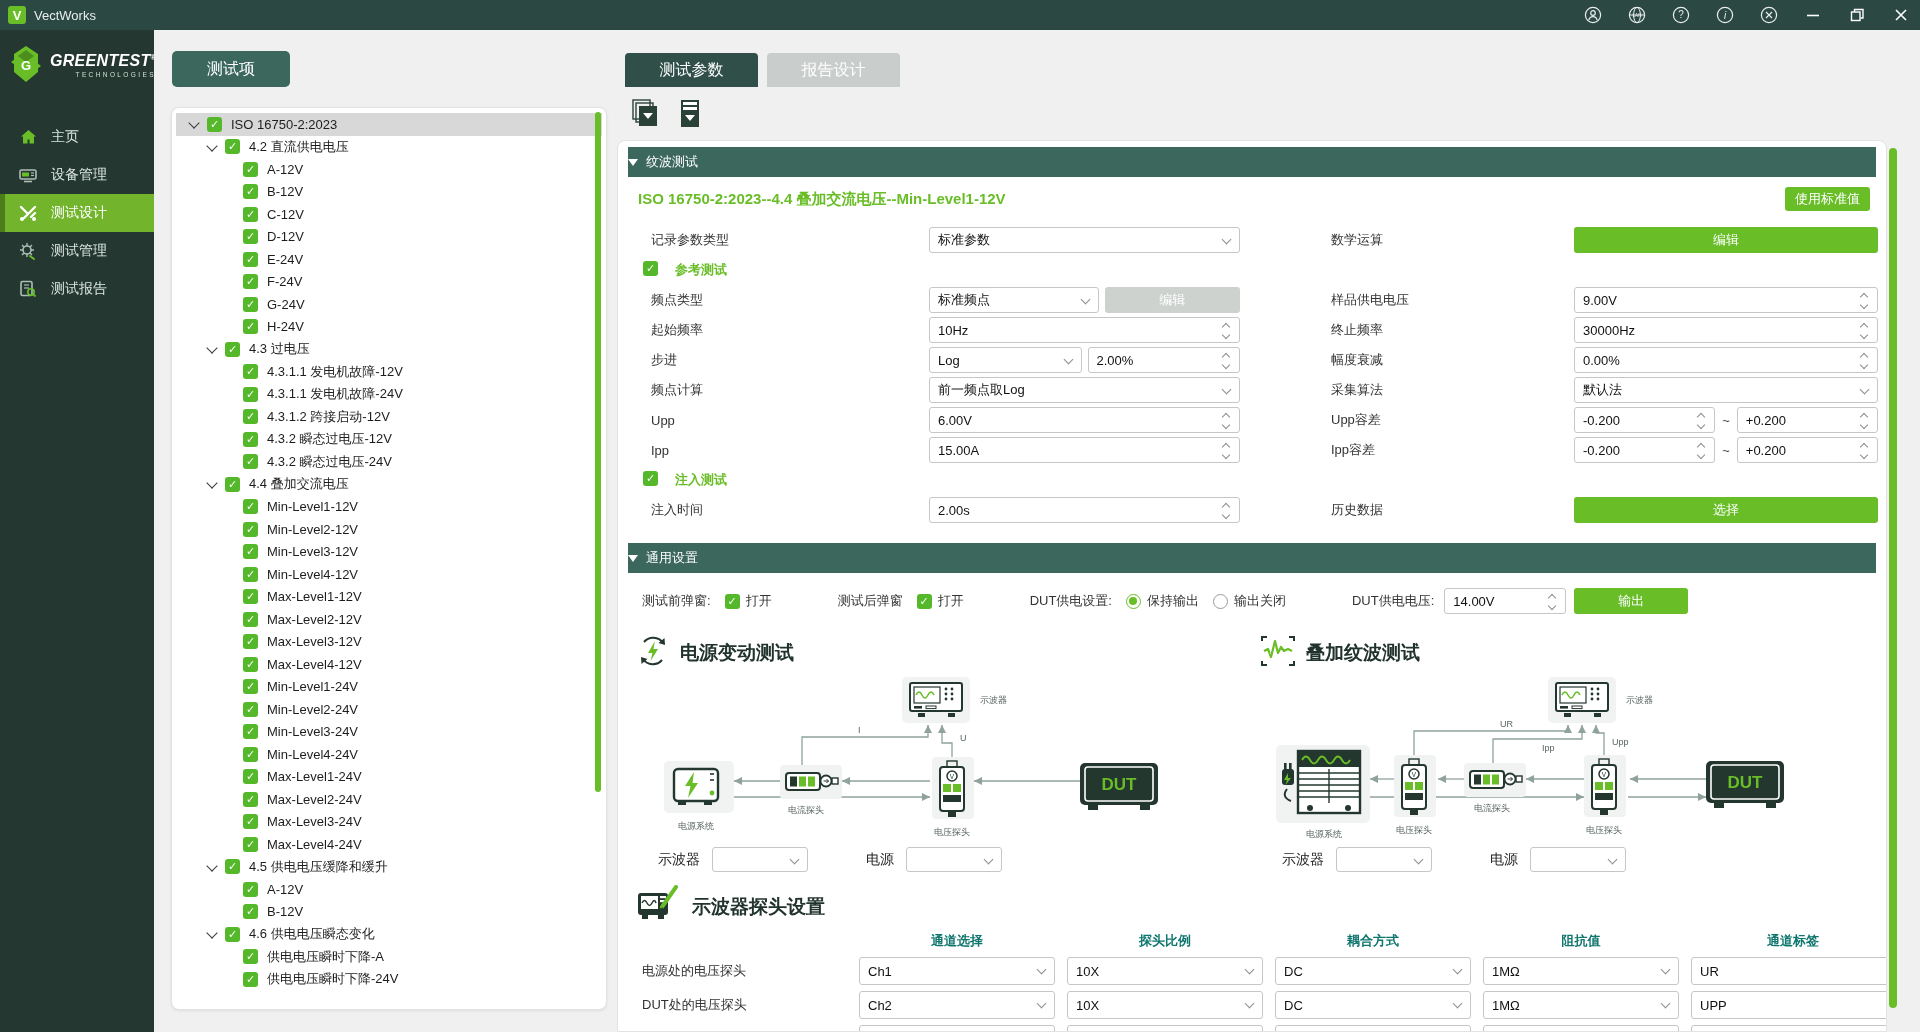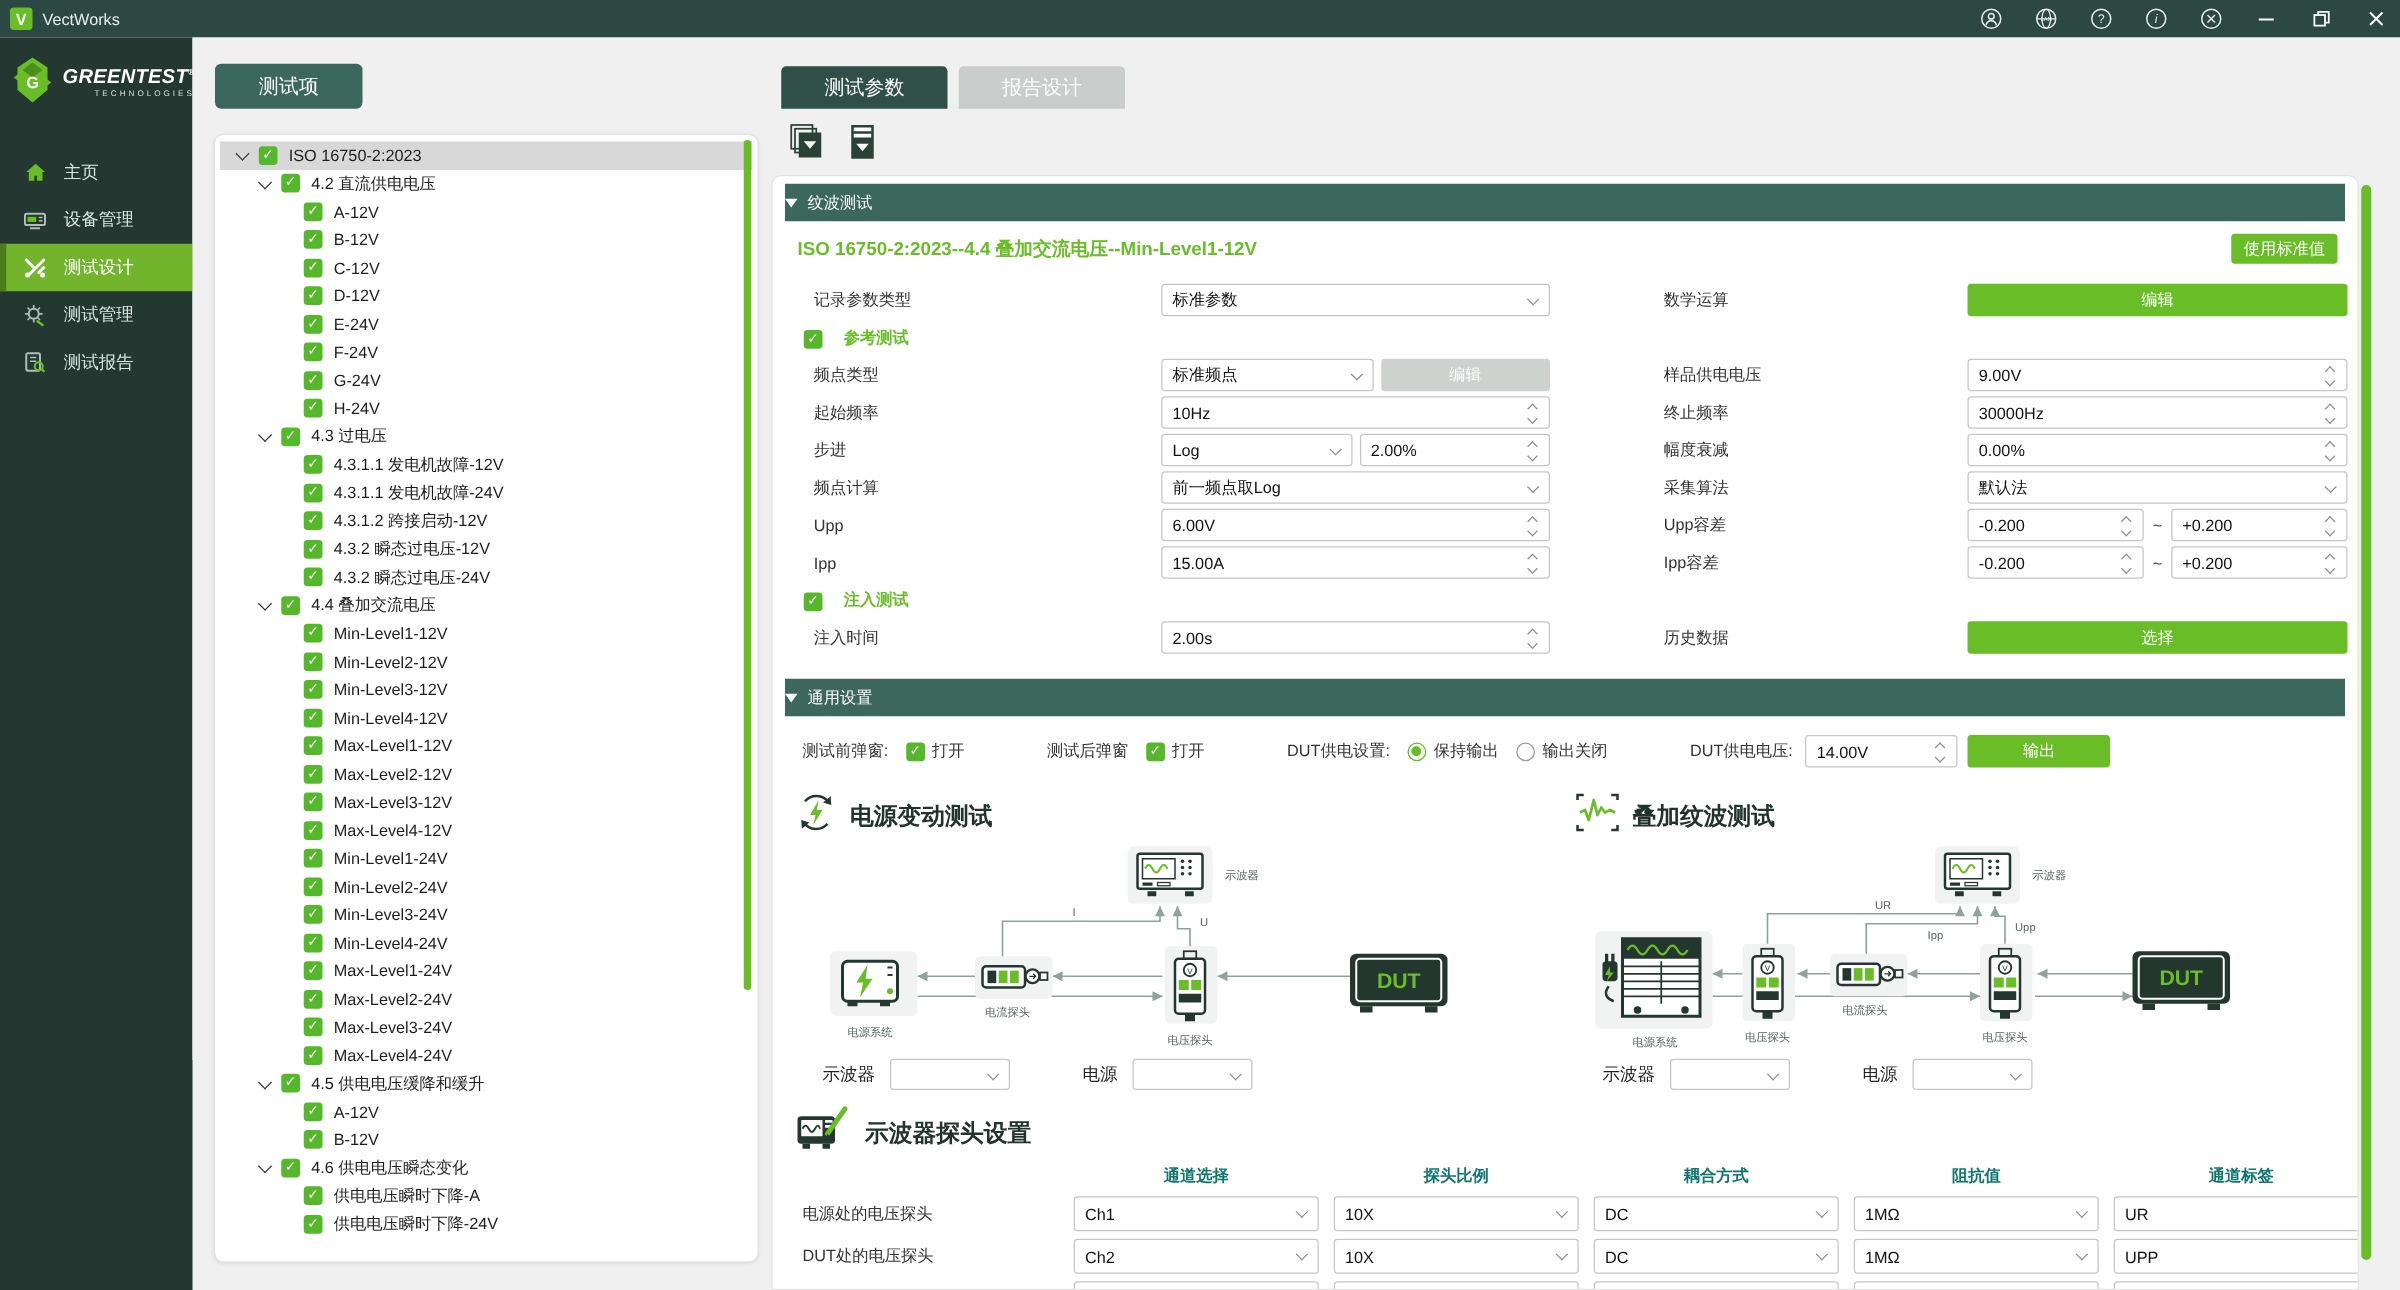--- a/index.html
+++ b/index.html
@@ -81,21 +81,21 @@
   .test-title{color:var(--green);font-weight:bold;font-size:15px;}
   .btn{background:var(--green);color:#fff;font-size:13px;border:none;border-radius:3px;
     display:flex;align-items:center;justify-content:center;cursor:pointer;}
   .btn.small{height:24px;padding:0 10px;}
   .btn.disabled{background:#cdd2cf;cursor:default;}
 
   
   .form-grid{display:grid;grid-template-columns:288px 311px 1fr 253px 304px;grid-auto-rows:30px;
     align-items:center;margin:4px 0 18px 13px;width:1237px;}
   .flabel{font-size:13px;color:var(--label);padding-left:10px;}
-  .fchk{display:flex;align-items:flex-end;gap:8px;padding-left:2px;}
+  .fchk{display:flex;align-items:flex-start;gap:8px;padding-left:2px;}
   .fchk .lab{color:var(--green);font-weight:bold;font-size:13px;}
   .ctrl{height:26px;}
   .dd,.spin,.inputbox{position:relative;height:26px;background:#fff;border:1px solid var(--border);
     border-radius:3px;display:flex;align-items:center;padding:0 24px 0 8px;font-size:13px;color:#111;cursor:pointer;}
   .inputbox{padding-right:8px;cursor:text;}
   .chev-d{position:absolute;right:9px;top:8px;width:7px;height:7px;border-right:1.6px solid #8d8d8d;
     border-bottom:1.6px solid #8d8d8d;transform:rotate(45deg);}
   .updown{position:absolute;right:7px;top:3px;width:10px;height:20px;}
   .updown i{position:absolute;left:1px;width:6px;height:6px;border-right:1.4px solid #8d8d8d;border-bottom:1.4px solid #8d8d8d;}
   .updown i.u{top:3px;transform:rotate(-135deg);}

